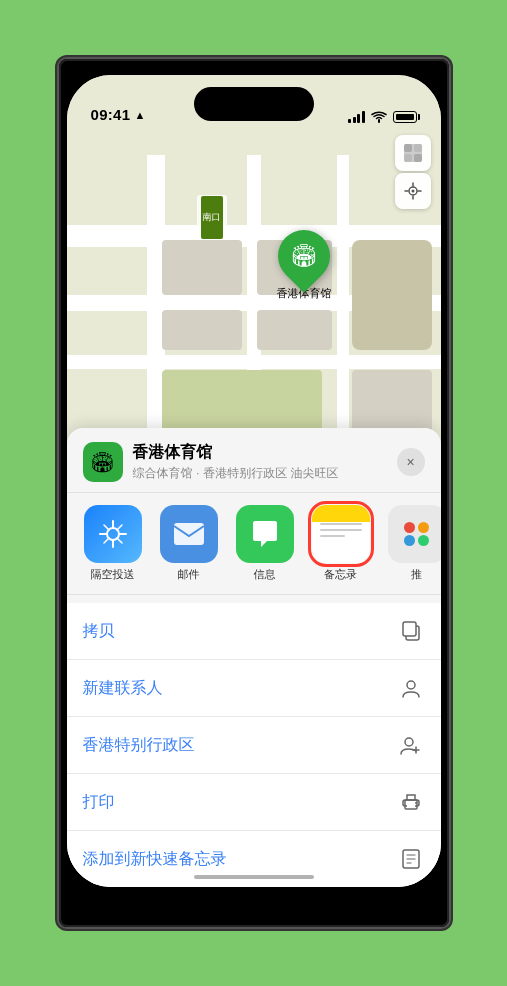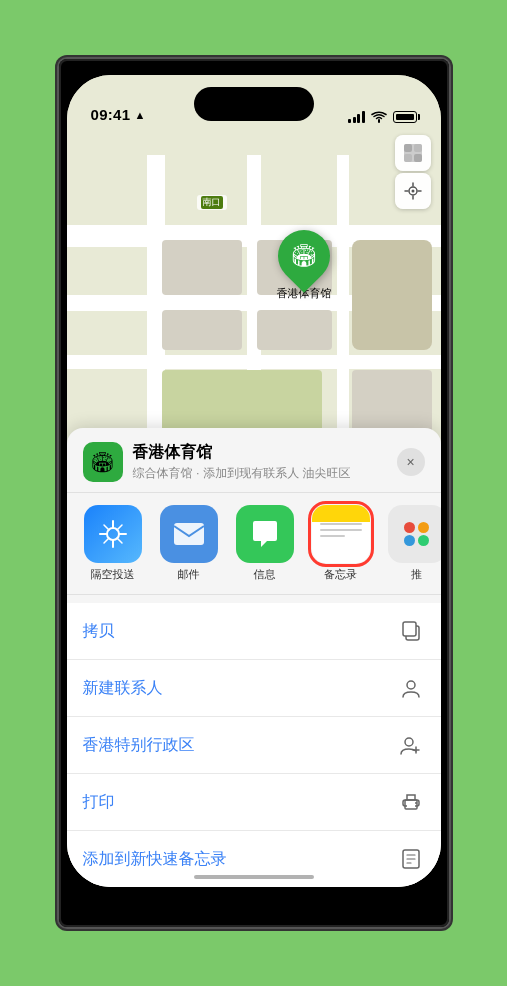--- a/index.html
+++ b/index.html
@@ -250,21 +250,21 @@
       background: rgba(255,255,255,0.8);
       padding: 1px 4px;
       border-radius: 3px;
       display: flex;
       align-items: center;
       gap: 2px;
     }
     .road-label-badge {
       background: #4d7c0f;
       color: #fff;
-      padding: 0 2px;
+      padding: 15px 2px;
       border-radius: 2px;
       font-size: 9px;
     }
 
     
     .map-controls {
       position: absolute;
       top: 60px;
       right: 10px;
       display: flex;
@@ -537,21 +537,21 @@
         <span class="stadium-pin-label">香港体育馆</span>
       </div>
     </div>
 
     <div class="bottom-sheet">
 
       <div class="sheet-header">
         <div class="sheet-venue-icon">🏟</div>
         <div class="sheet-venue-info">
           <div class="sheet-venue-name">香港体育馆</div>
-          <div class="sheet-venue-subtitle">综合体育馆 · 添加到现有联系人 油尖旺区</div>
+          <div class="sheet-venue-subtitle">综合体育馆 · 香港特别行政区 油尖旺区</div>
         </div>
         <div class="sheet-close-btn">×</div>
       </div>
 
       <div class="share-row">
 
         <div class="share-item">
           <div class="share-icon airdrop">
             <svg width="30" height="30" viewBox="0 0 30 30" fill="none">
               <circle cx="15" cy="15" r="6" stroke="white" stroke-width="2" fill="none"></circle>

